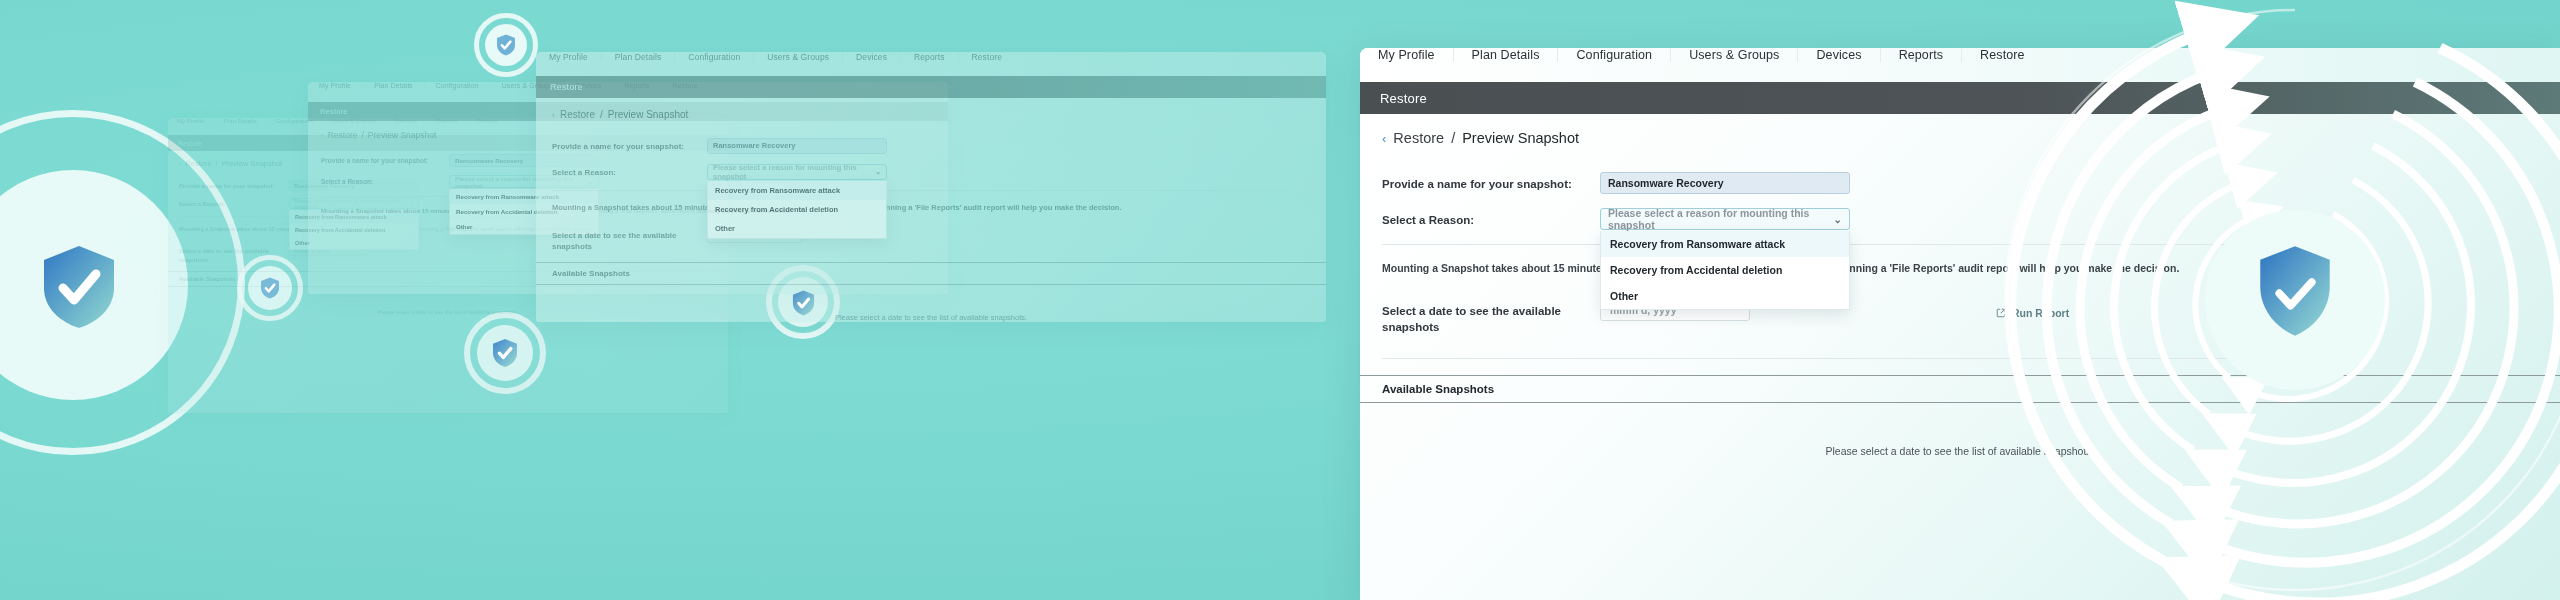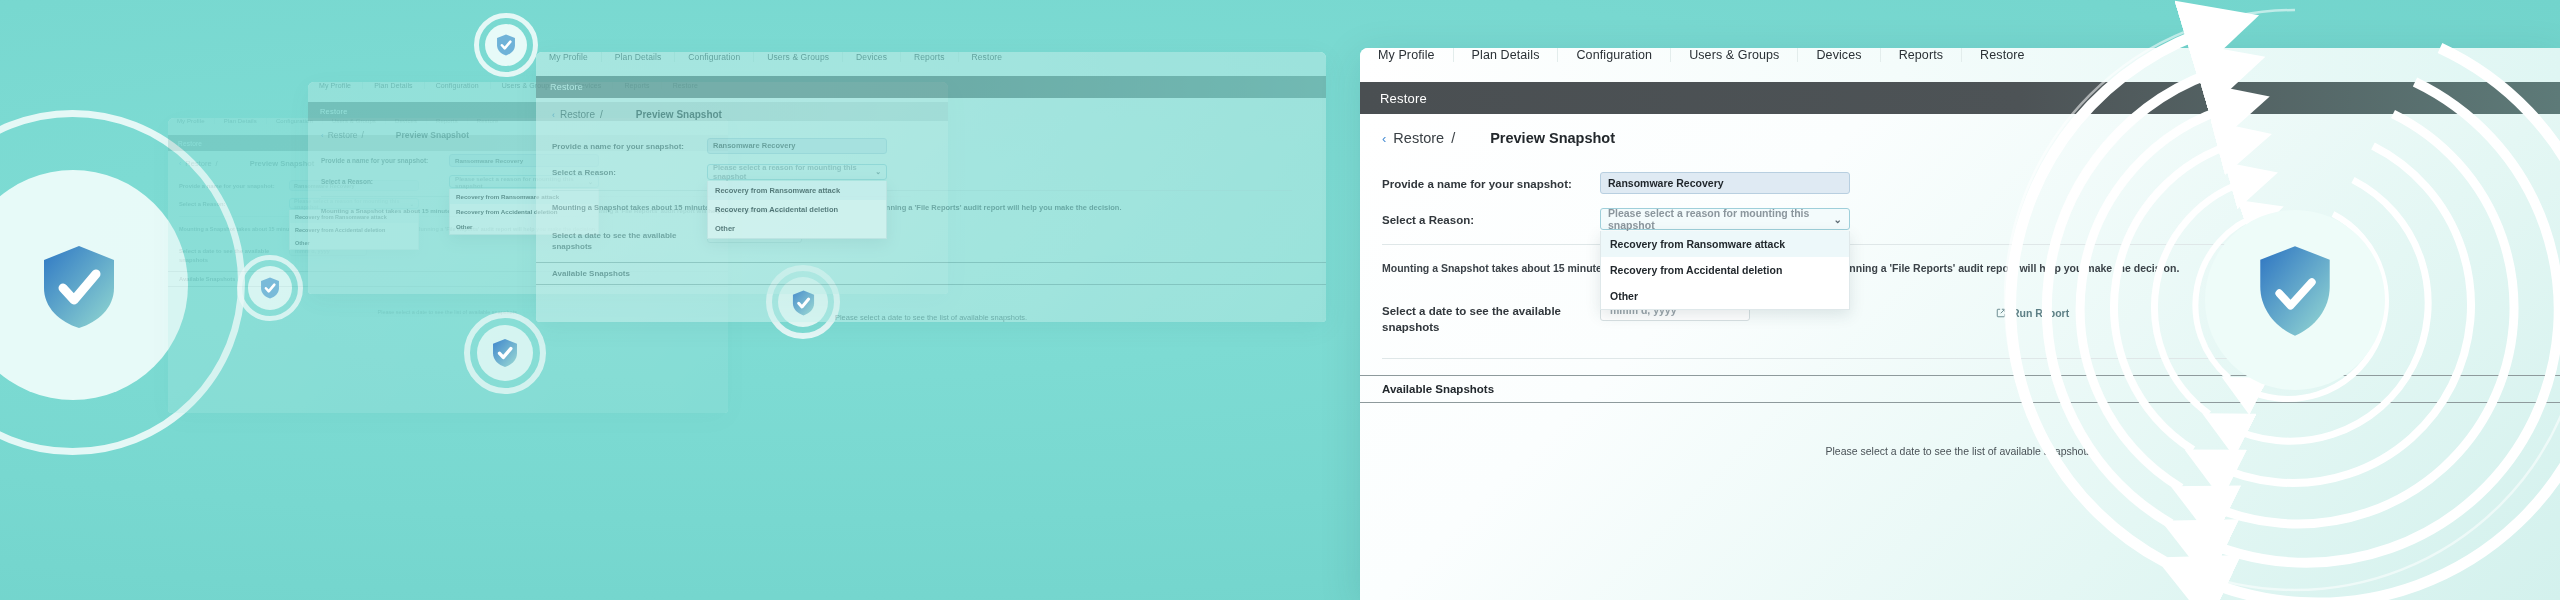--- a/index.html
+++ b/index.html
@@ -81,21 +81,21 @@
     background: linear-gradient(135deg, #ffffff 0%, #fbfefe 30%, #e4f7f4 70%, #d3f1ed 100%);
     flex: 1 1 auto;
   }
 
   .crumb {
     display: flex; align-items: baseline; gap: 7px;
     padding: 16px 0 0 22px;
     font-size: 14.5px; color: #3a4045;
   }
   .crumb .chev { color: #4a8fd4; font-size: 13px; }
-  .crumb .cur { font-weight: bold; color: #23282c; margin-left: 28px; }
+  .crumb .cur { font-weight: normal; color: #23282c; }
 
   .form { padding: 26px 0 0 22px; position: relative; font-weight: bold; }
   .frow { display: flex; align-items: flex-start; margin-bottom: 14px; }
   .flabel {
     width: 218px; flex: 0 0 218px;
     font-size: 11.5px; color: #31373c; line-height: 1.45; padding-top: 4px;
   }
   .fctl { position: relative; }
 
   .tinput {

